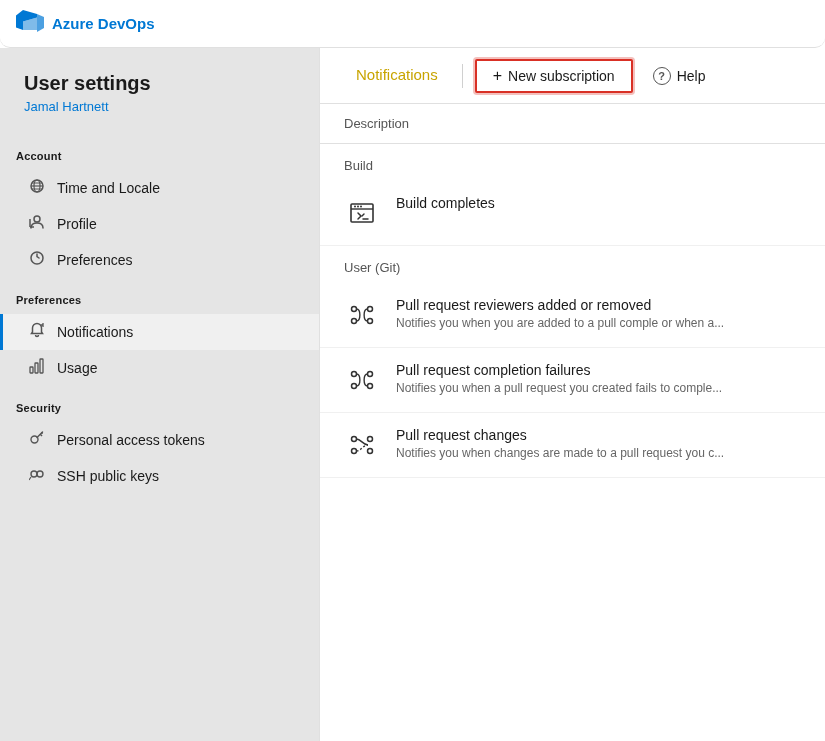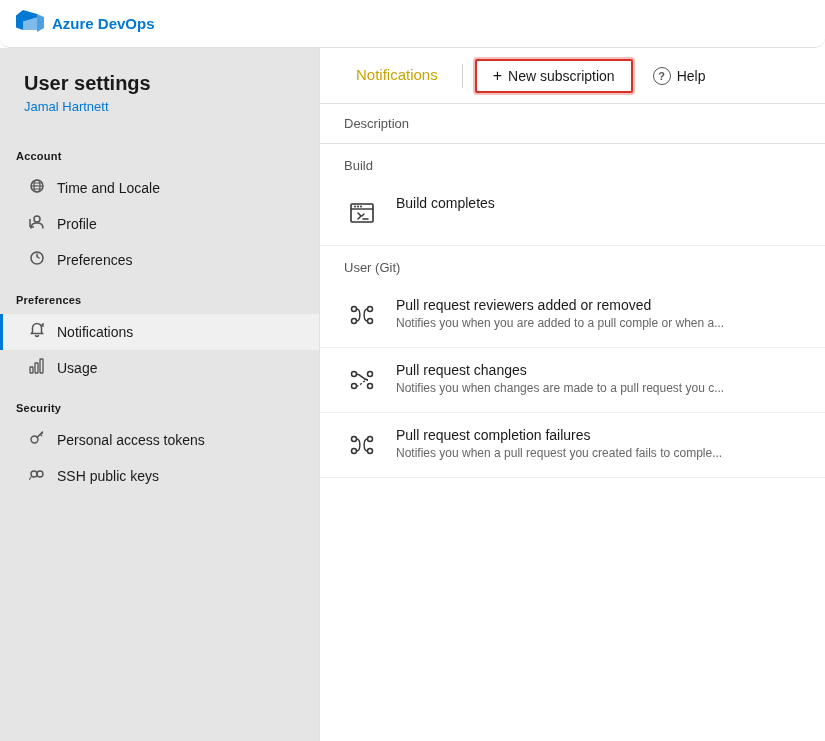--- a/index.html
+++ b/index.html
@@ -367,46 +367,46 @@
         <div class="notif-text">
           <div class="notif-title">Pull request reviewers added or removed</div>
           <div class="notif-desc">Notifies you when you are added to a pull comple or when a...</div>
         </div>
       </div>
 
       <div class="notification-row">
         <div class="notif-icon pr-icon">
           <svg width="28" height="28" viewBox="0 0 28 28" fill="none">
             <circle cx="6" cy="8" r="2.5" stroke="#333" stroke-width="1.5"></circle>
+            <circle cx="22" cy="8" r="2.5" stroke="#333" stroke-width="1.5"></circle>
+            <circle cx="6" cy="20" r="2.5" stroke="#333" stroke-width="1.5"></circle>
+            <circle cx="22" cy="20" r="2.5" stroke="#333" stroke-width="1.5"></circle>
+            <path d="M8.5 8 C13 8 13 20 8.5 20" stroke="#333" stroke-width="1.4" fill="none"></path>
+            <path d="M19.5 8 C15 8 15 20 19.5 20" stroke="#333" stroke-width="1.4" fill="none"></path>
+          </svg>
+        </div>
+        <div class="notif-text">
+          <div class="notif-title">Pull request completion failures</div>
+          <div class="notif-desc">Notifies you when a pull request you created fails to comple...</div>
+        </div>
+      </div>
+
+      <div class="notification-row">
+        <div class="notif-icon pr-icon">
+          <svg width="28" height="28" viewBox="0 0 28 28" fill="none">
+            <circle cx="6" cy="8" r="2.5" stroke="#333" stroke-width="1.5"></circle>
             <circle cx="22" cy="20" r="2.5" stroke="#333" stroke-width="1.5"></circle>
             <circle cx="6" cy="20" r="2.5" stroke="#333" stroke-width="1.5"></circle>
             <path d="M8.5 8 C13 8 15 14 20 14" stroke="#333" stroke-width="1.4" fill="none"></path>
             <path d="M8.5 20 C13 20 15 14 20 14" stroke="#333" stroke-width="1.4" fill="none" stroke-dasharray="2 2"></path>
             <circle cx="22" cy="8" r="2.5" stroke="#333" stroke-width="1.5"></circle>
           </svg>
         </div>
         <div class="notif-text">
           <div class="notif-title">Pull request changes</div>
           <div class="notif-desc">Notifies you when changes are made to a pull request you c...</div>
         </div>
       </div>
 
-      <div class="notification-row">
-        <div class="notif-icon pr-icon">
-          <svg width="28" height="28" viewBox="0 0 28 28" fill="none">
-            <circle cx="6" cy="8" r="2.5" stroke="#333" stroke-width="1.5"></circle>
-            <circle cx="22" cy="8" r="2.5" stroke="#333" stroke-width="1.5"></circle>
-            <circle cx="6" cy="20" r="2.5" stroke="#333" stroke-width="1.5"></circle>
-            <circle cx="22" cy="20" r="2.5" stroke="#333" stroke-width="1.5"></circle>
-            <path d="M8.5 8 C13 8 13 20 8.5 20" stroke="#333" stroke-width="1.4" fill="none"></path>
-            <path d="M19.5 8 C15 8 15 20 19.5 20" stroke="#333" stroke-width="1.4" fill="none"></path>
-          </svg>
-        </div>
-        <div class="notif-text">
-          <div class="notif-title">Pull request completion failures</div>
-          <div class="notif-desc">Notifies you when a pull request you created fails to comple...</div>
-        </div>
-      </div>
-
 
     </div>
   </div>
 </div>
 
 </body></html>

